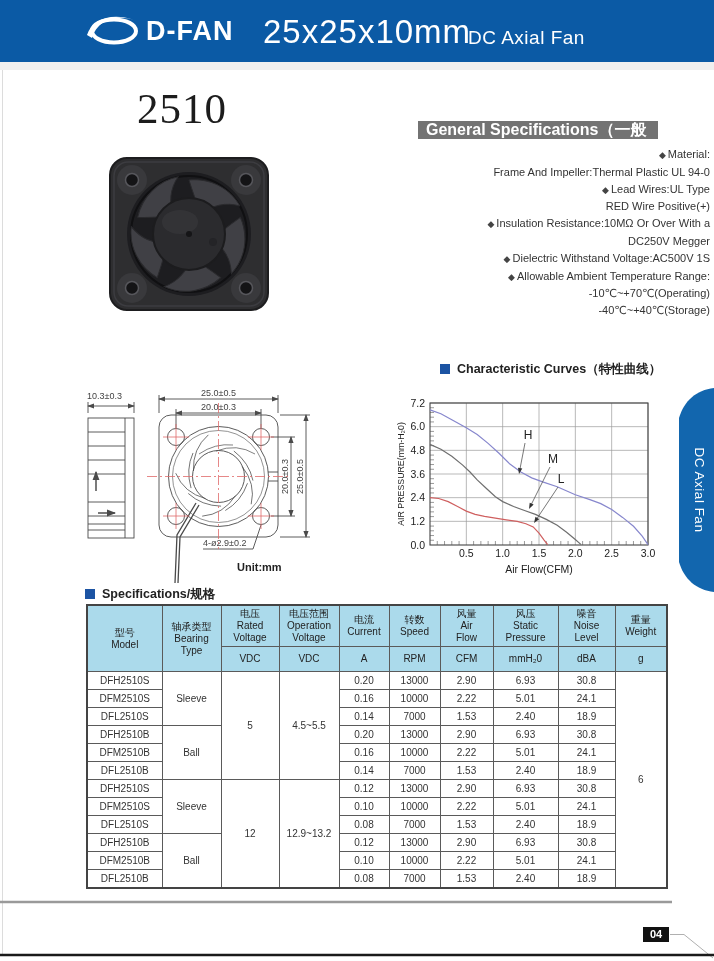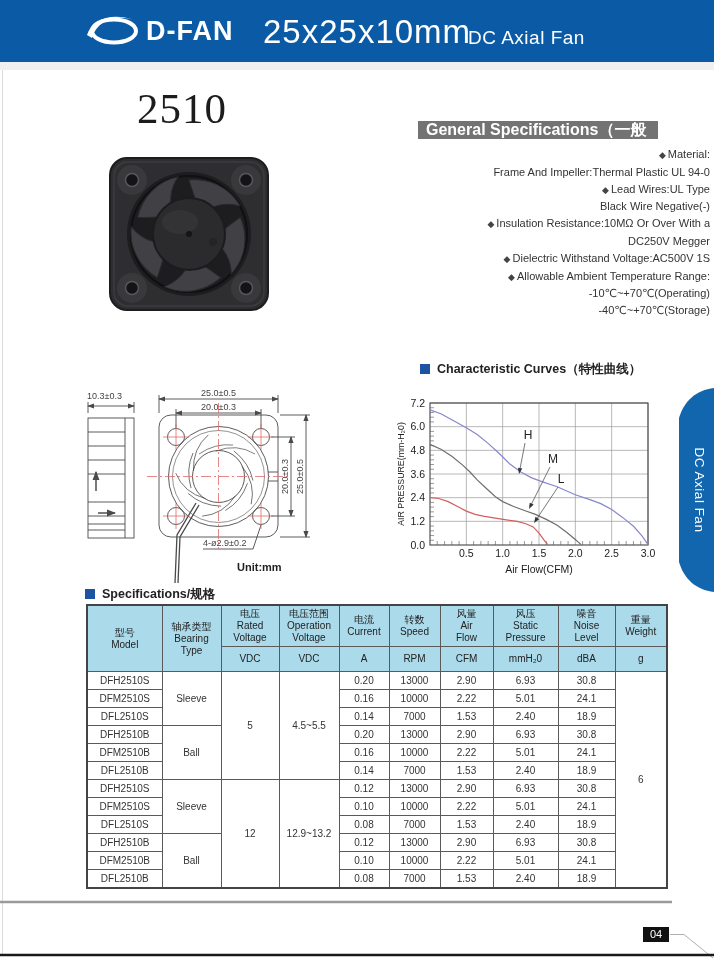--- a/index.html
+++ b/index.html
@@ -36,21 +36,21 @@
   .spec-table{position:absolute;left:86px;top:604px;border-collapse:collapse;table-layout:fixed;}
   .spec-table th,.spec-table td{border:1px solid #5a5a5a;text-align:center;overflow:hidden;}
   .spec-table thead th{background:#abdaeb;font-weight:normal;font-size:10px;color:#222;line-height:12px;padding:2px 0;}
   .spec-table thead tr.units th{height:20px;}
   .spec-table{border:2px solid #444;}
   .spec-table tbody td{font-size:10px;color:#333;height:17px;line-height:17px;padding:0;}
   
   .footer-svg{position:absolute;left:0;top:900px;}
   .site{position:absolute;left:516px;top:929px;width:136px;text-align:right;font-size:10px;color:#8f8f8f;letter-spacing:0.3px;margin-top:44px;}
   .page-badge{position:absolute;left:643px;top:927px;width:26px;height:15px;background:#111;color:#fff;
-              font-size:11px;font-weight:normal;text-align:center;line-height:15px;}
+              font-size:11px;font-weight:bold;text-align:center;line-height:15px;}
 </style>
 </head>
 <body>
 
 <div class="page">
 
   <div class="hdr">
     <svg class="logo-svg" width="60" height="40" viewBox="0 0 60 40">
       <path d="M 3,24 C 8,8 28,1 50,9 C 32,3 13,9 8,27 Z" fill="#ffffff"></path>
       <ellipse cx="30" cy="20" rx="22" ry="11.5" fill="none" stroke="#ffffff" stroke-width="4"></ellipse>
@@ -90,30 +90,30 @@
     <ellipse cx="80" cy="72" rx="18" ry="12" fill="#3a3a3e" opacity="0.55"></ellipse>
     <circle cx="89" cy="84" r="3" fill="#151517"></circle>
     <circle cx="113" cy="92" r="4" fill="#242427"></circle>
   </svg>
 
   <div class="gs-bar">General Specifications（一般规格）</div>
   <div class="gs-list" id="gs-list">
       <div class="gs-line b"><span class="dia">◆</span>Material:</div>
       <div class="gs-line">Frame And Impeller:Thermal Plastic UL 94-0</div>
       <div class="gs-line b"><span class="dia">◆</span>Lead Wires:UL Type</div>
-      <div class="gs-line">Black Wire Negative(-)</div>
+      <div class="gs-line">RED Wire Positive(+)</div>
       <div class="gs-line b"><span class="dia">◆</span>Insulation Resistance:10MΩ Or Over With a</div>
       <div class="gs-line">DC250V Megger</div>
       <div class="gs-line b"><span class="dia">◆</span>Dielectric Withstand Voltage:AC500V 1S</div>
       <div class="gs-line b"><span class="dia">◆</span>Allowable Ambient Temperature Range:</div>
       <div class="gs-line">-10℃~+70℃(Operating)</div>
-      <div class="gs-line">-40℃~+70℃(Storage)</div>
+      <div class="gs-line">-40℃~+40℃(Storage)</div>
     </div>
 
-  <div class="sec" style="left:420px;top:361px;">
+  <div class="sec" style="left:440px;top:361px;">
     <span class="sq"></span><span>Characteristic Curves（特性曲线）</span>
   </div>
   <div class="sec" style="left:85px;top:586px;">
     <span class="sq"></span><span>Specifications/规格</span>
   </div>
 
   <svg class="dims-svg" width="310" height="205" viewBox="0 0 310 205">
     <defs>
       <marker id="ar" markerWidth="8" markerHeight="6" refX="7" refY="3" orient="auto">
         <path d="M0,0 L8,3 L0,6 Z" fill="#4a4a4a"></path>

